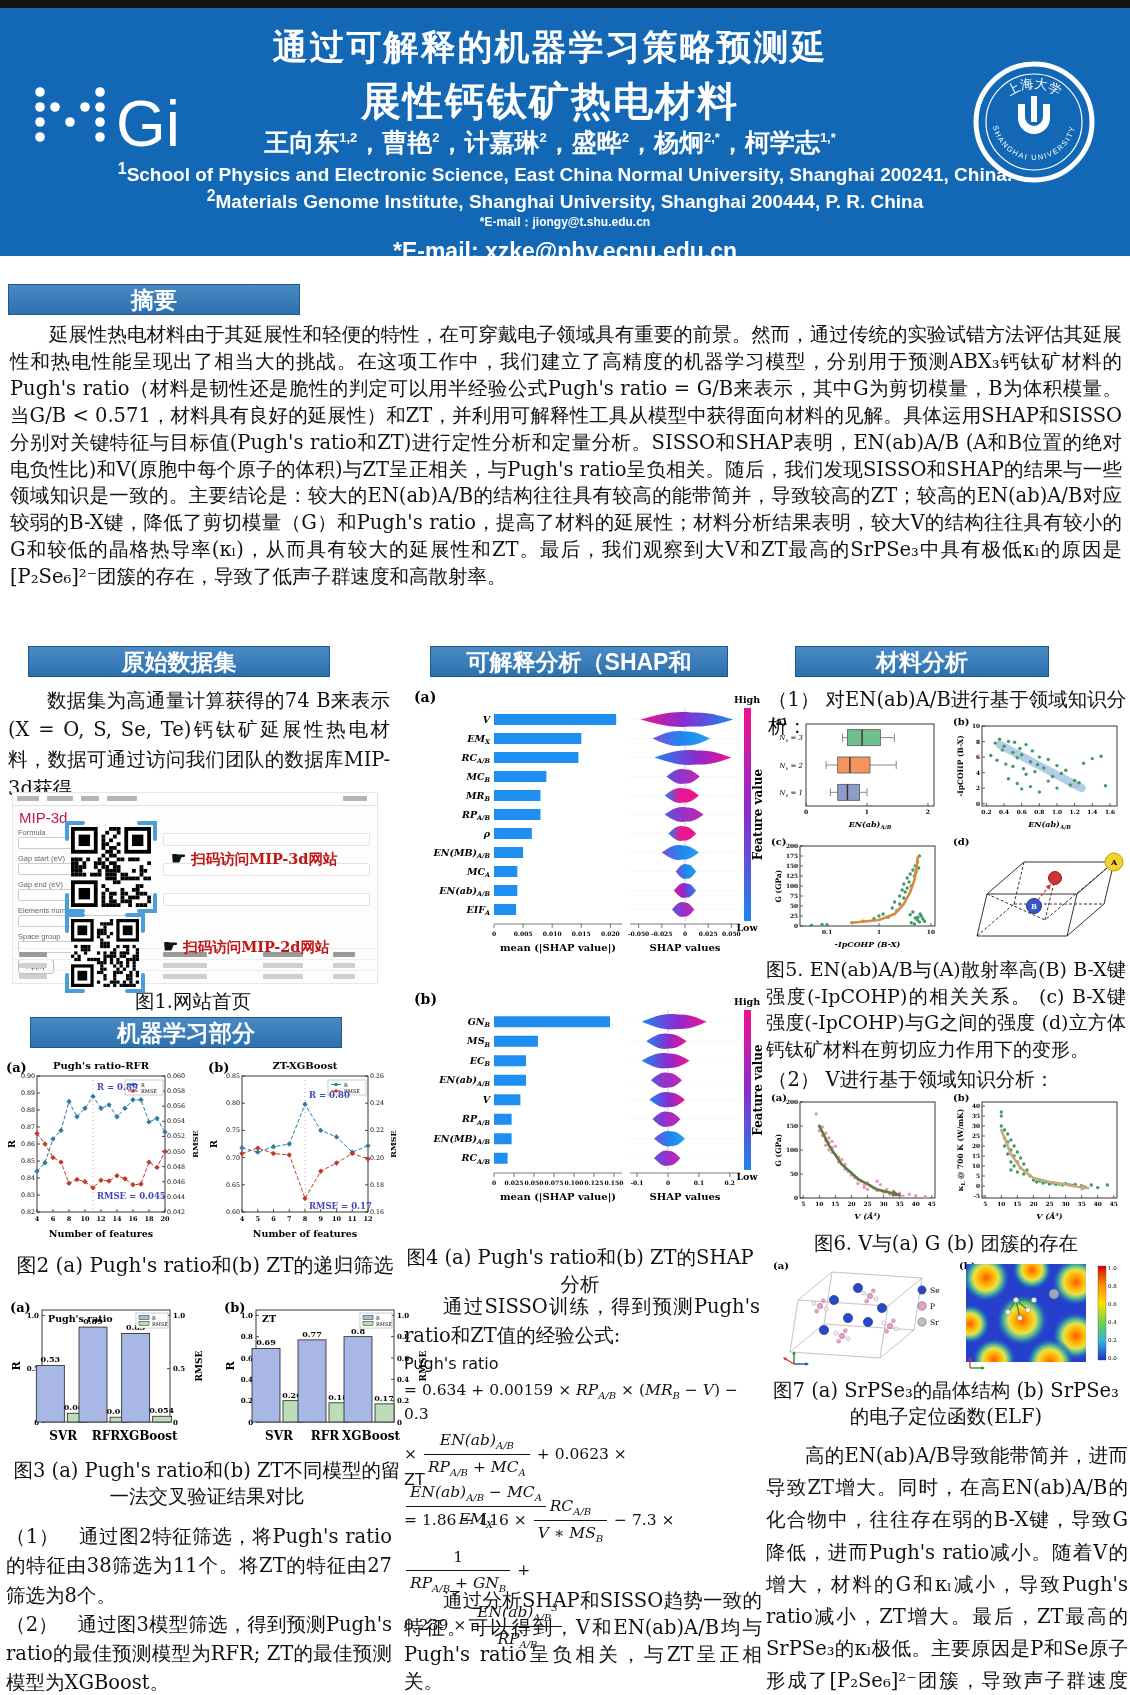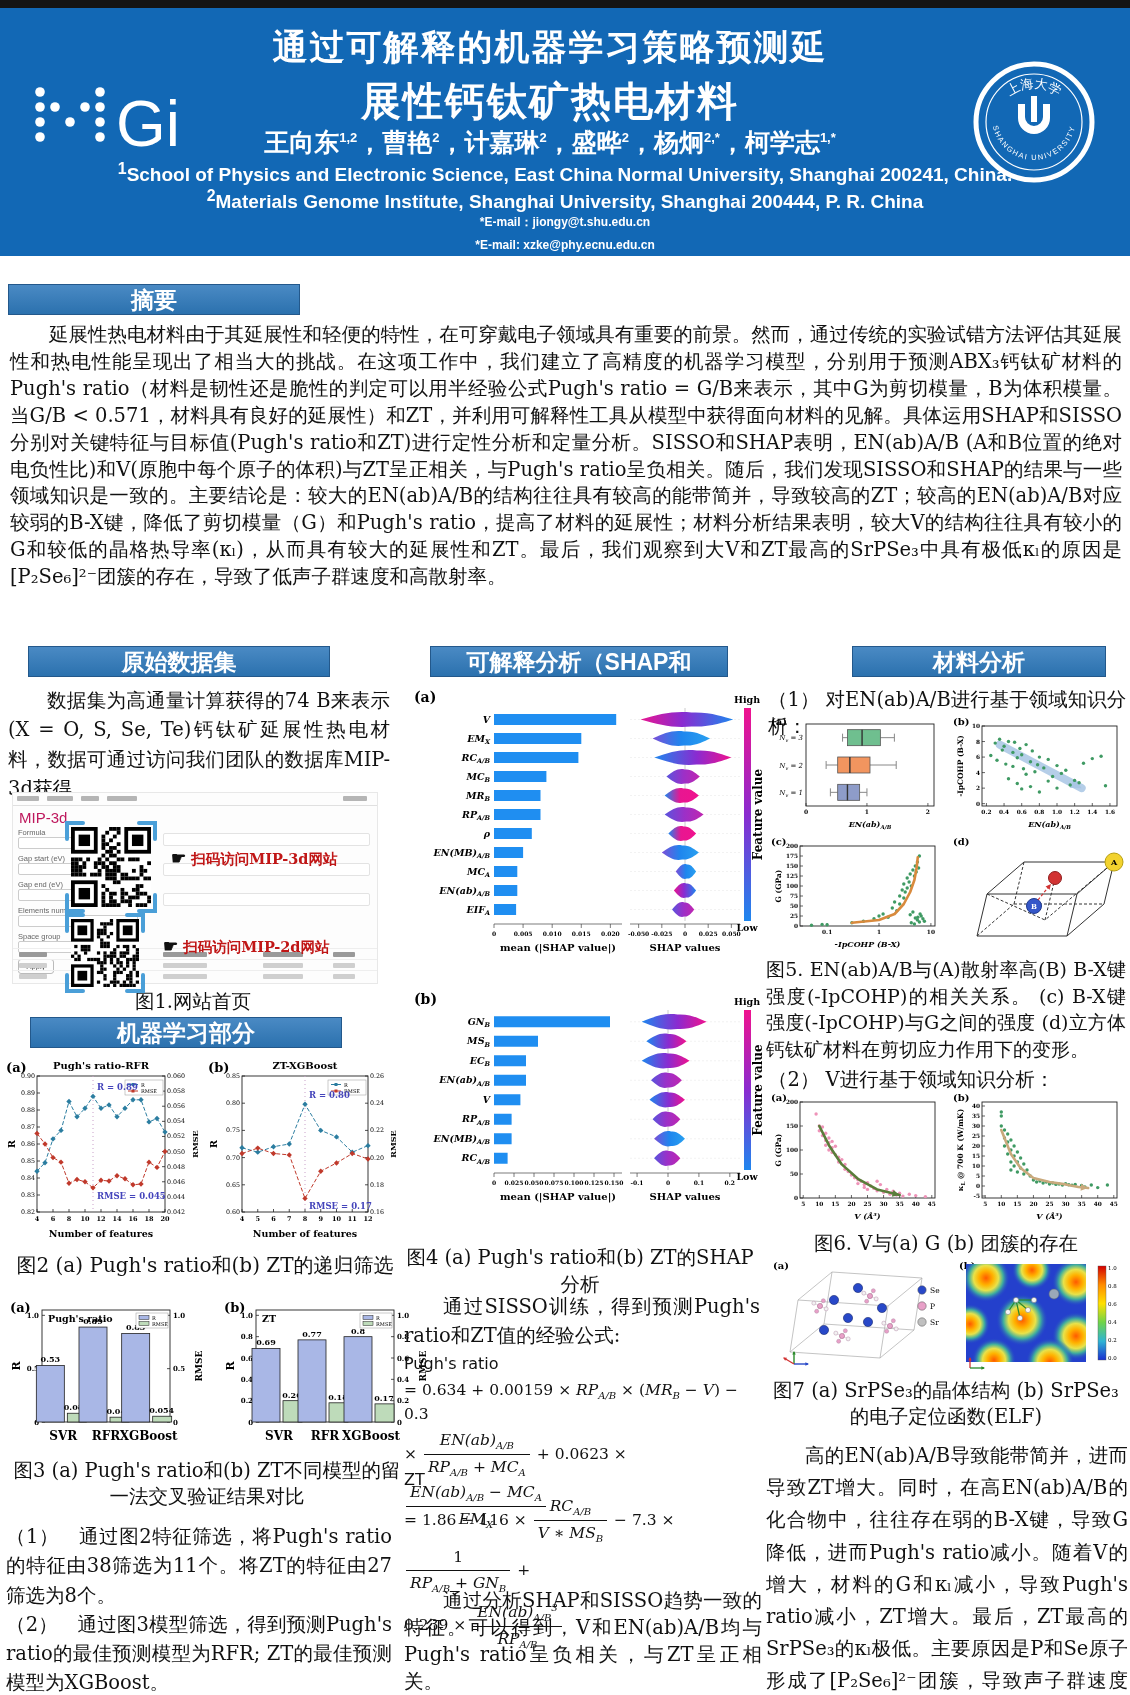--- a/index.html
+++ b/index.html
@@ -10,31 +10,31 @@
   #topstrip{left:0;top:0;width:1130px;height:8px;background:#141414;}
   #hdr{left:0;top:8px;width:1130px;height:248px;background:#1268b5;}
   .hsans{font-family:"Liberation Sans","DejaVu Sans",sans-serif;color:#fff;}
   #title1{left:200px;top:16px;width:700px;text-align:center;font-size:35px;font-weight:bold;letter-spacing:2px;}
   #title2{left:200px;top:66px;width:700px;text-align:center;font-size:40px;font-weight:bold;letter-spacing:2px;}
   #authors{left:200px;top:118px;width:700px;text-align:center;font-size:25px;font-weight:bold;}
   #authors sup{font-size:13px;}
   .affil{left:60px;top:0;width:1010px;text-align:center;font-size:19px;font-weight:bold;}
   #affil1{top:152px;} #affil2{top:179px;}
   #email1{left:60px;top:206px;width:1010px;text-align:center;font-size:12px;font-weight:bold;}
-  #email2{left:60px;top:230px;width:1010px;text-align:center;font-size:12px;font-weight:bold;}
+  #email2{left:60px;top:230px;width:1010px;text-align:center;font-size:23px;font-weight:bold;}
   #mgilogo{left:30px;top:72px;}
   #seal{left:968px;top:48px;}
   
   .secbar{background:linear-gradient(180deg,#4a8ac4,#2b71ae);border:1px solid #23588b;color:#fff;
           font-family:"Liberation Sans","DejaVu Sans",sans-serif;font-weight:bold;text-align:center;
           font-size:23px;line-height:30px;height:31px;box-sizing:border-box;}
   #bar-abstract{left:8px;top:284px;width:292px;}
   #bar-dataset{left:28px;top:646px;width:302px;}
   #bar-shap{left:430px;top:646px;width:298px;}
-  #bar-material{left:852px;top:646px;width:254px;}
+  #bar-material{left:795px;top:646px;width:254px;}
   #bar-ml{left:30px;top:1017px;width:312px;}
   
   .para{font-size:19.5px;line-height:1.45;text-align:justify;}
   #abstract-text{left:10px;top:322px;width:1112px;text-indent:2em;line-height:1.38;}
   #dataset-text{left:8px;top:686px;width:382px;text-indent:2em;line-height:1.5;}
   .cap{font-size:19.5px;text-align:center;}
   #cap1{left:8px;top:988px;width:370px;}
   #cap2{left:0;top:1252px;width:410px;font-size:20px;}
   #cap3{left:0;top:1458px;width:414px;line-height:1.35;}
   #findings{left:6px;top:1522px;width:386px;line-height:1.5;}

